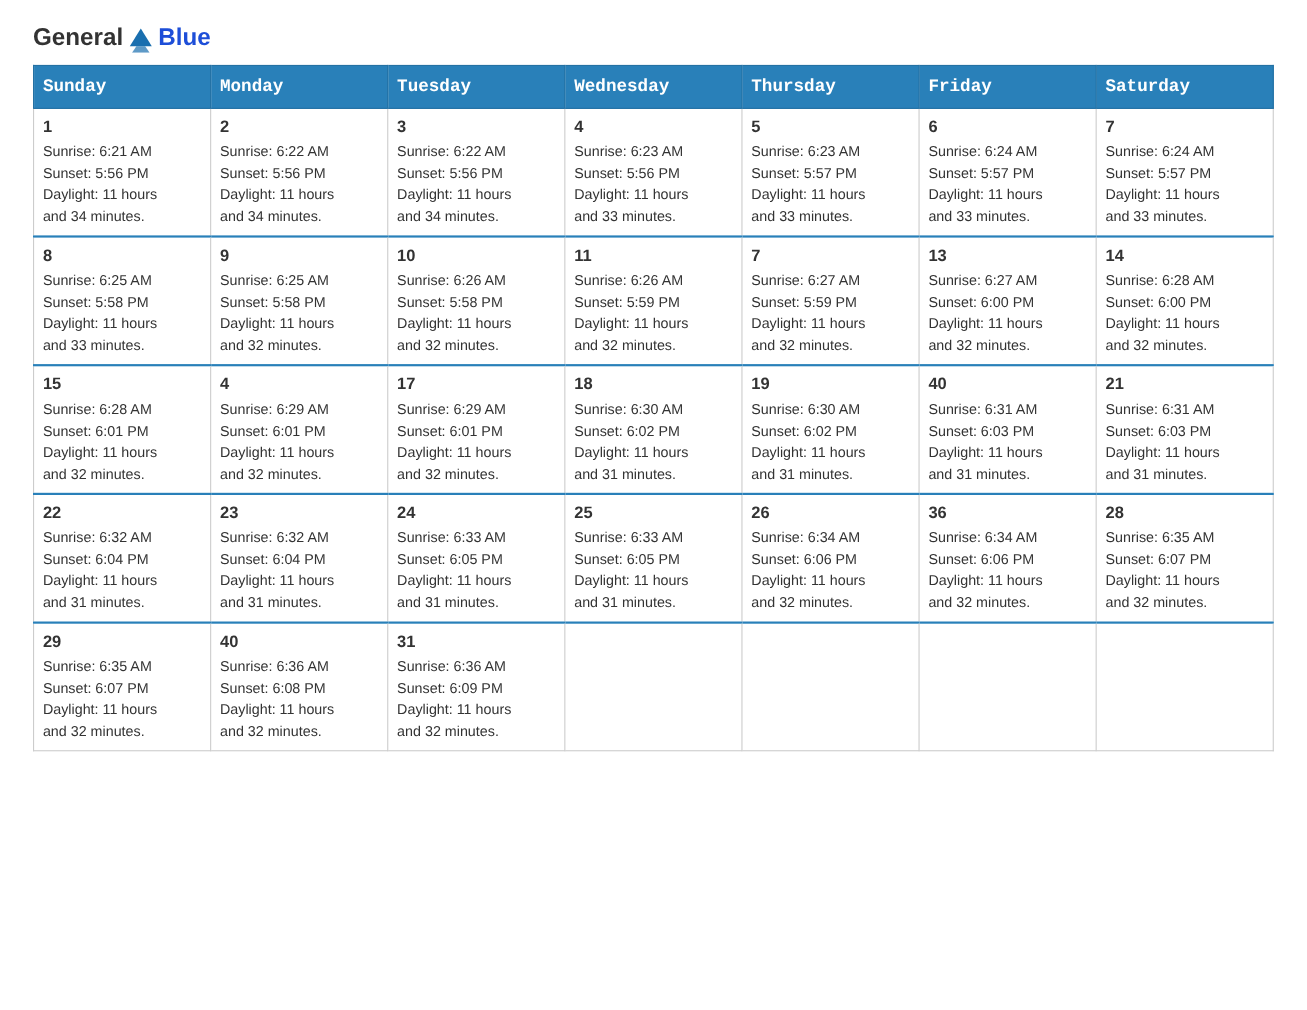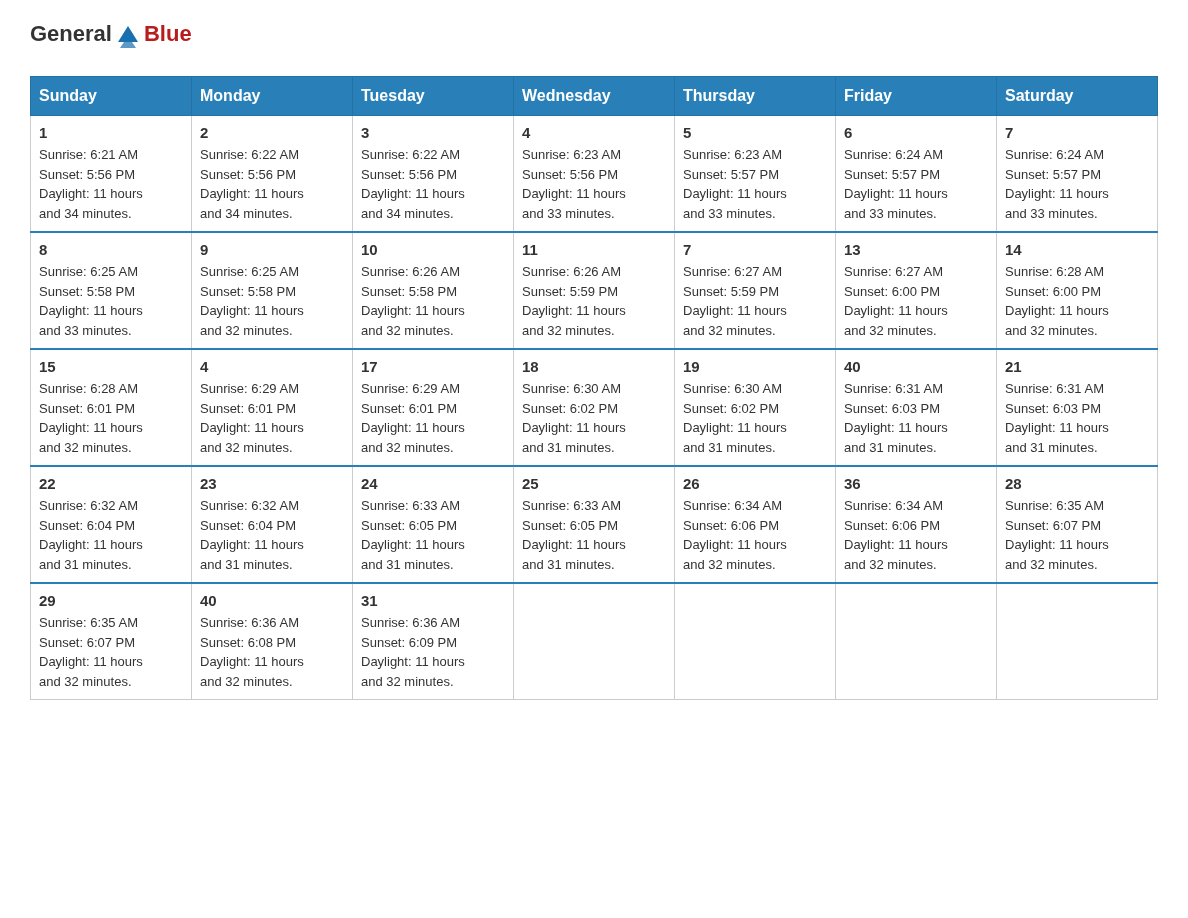--- a/index.html
+++ b/index.html
@@ -7,33 +7,33 @@
       font-family: Arial, sans-serif;
       background: #fff;
       width: 1188px;
       min-height: 918px;
       padding: 20px 30px;
     }
     .header {
       display: flex;
       justify-content: space-between;
       align-items: flex-start;
-      margin-bottom: 28px;
+      margin-bottom: 11px;
     }
     .logo {
       display: flex;
       align-items: center;
       font-size: 22px;
       font-weight: bold;
     }
     .logo-general {
       color: #333;
     }
     .logo-blue {
-      color: #b91c1c;
+      color: #1d4ed8;
     }
     .logo-icon {
       width: 28px;
       height: 28px;
       margin: 0 2px;
     }
     .title-block {
       text-align: right;
     }
     .month-title {
@@ -53,20 +53,21 @@
       table-layout: fixed;
     }
     th {
       background-color: #2980b9;
       color: white;
       padding: 10px 8px;
       font-size: 16px;
       font-weight: bold;
       text-align: left;
       border: 1px solid #2471a3;
+      font-family: Liberation Mono, monospace;
     }
     td {
       vertical-align: top;
       padding: 8px;
       border: 1px solid #ccc;
       font-size: 13px;
       color: #333;
       height: 110px;
     }
     .day-num {

